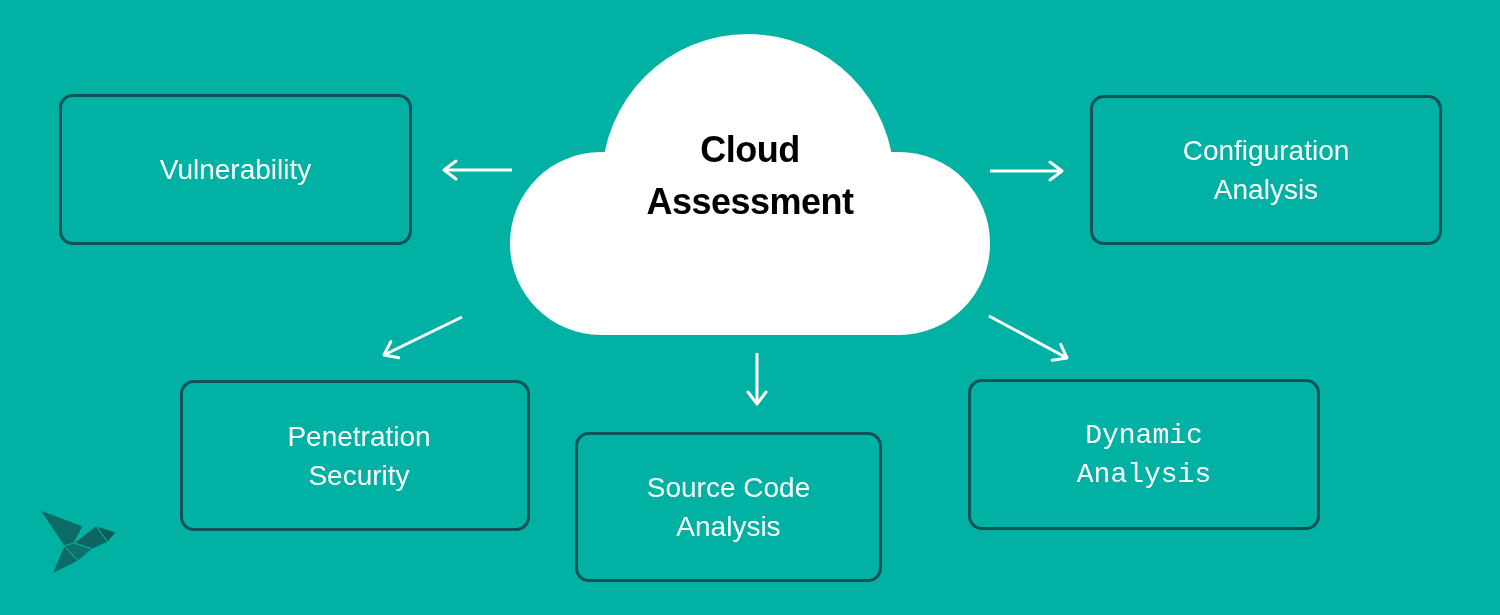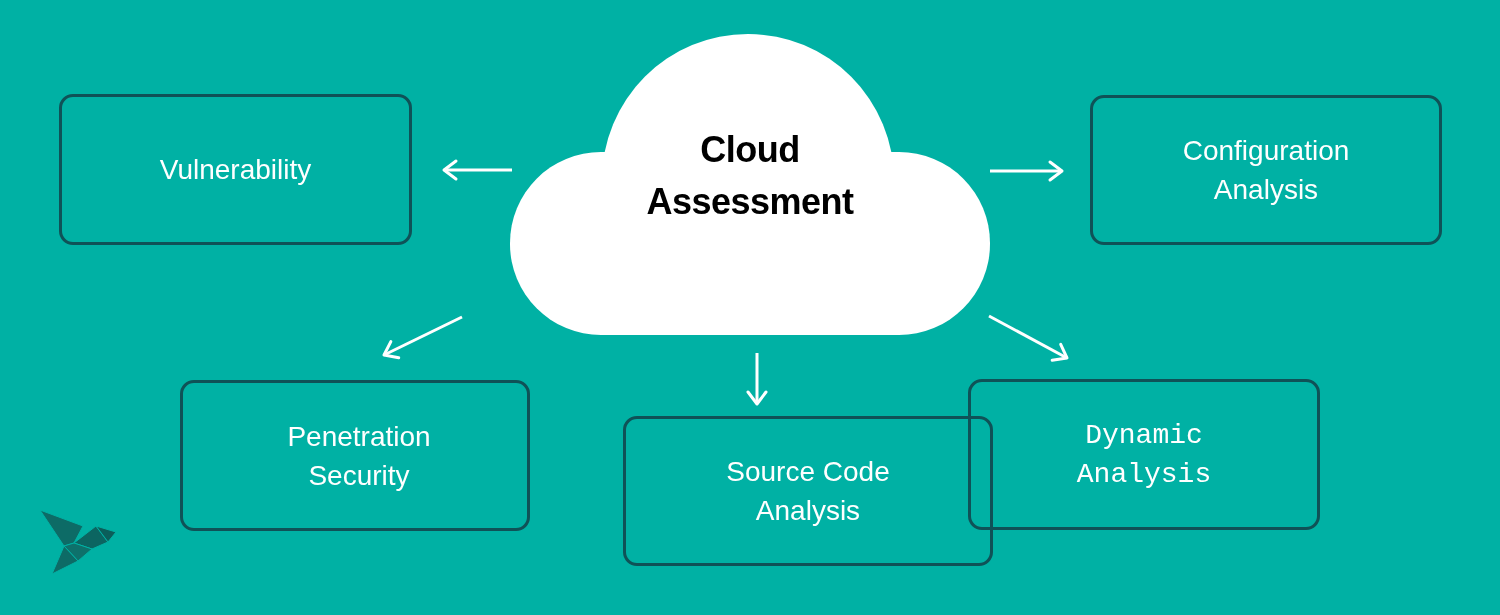--- a/index.html
+++ b/index.html
@@ -49,21 +49,21 @@
     font-size: 28px;
     line-height: 39px;
     font-family: "Liberation Sans", sans-serif;
   }
   .node-box .line {
     display: block;
   }
   #box-vulnerability-assessment { left: 59px;   top: 94px;  width: 353px; height: 151px; }
   #box-configuration-analysis   { left: 1090px; top: 95px;  width: 352px; height: 150px; }
   #box-penetration-testing      { left: 180px;  top: 380px; width: 350px; height: 151px; padding-left: 8px; }
-  #box-source-code-analysis     { left: 575px;  top: 416px; width: 370px; height: 150px; margin-left: 48px; }
+  #box-source-code-analysis     { left: 575px;  top: 432px; width: 307px; height: 150px; }
   #box-dynamic-analysis         { left: 968px;  top: 379px; width: 352px; height: 151px; font-family: Liberation Mono, monospace; }
   .arrows-svg {
     position: absolute;
     left: 0;
     top: 0;
     pointer-events: none;
   }
   .logo-svg {
     position: absolute;
     left: 28px;

